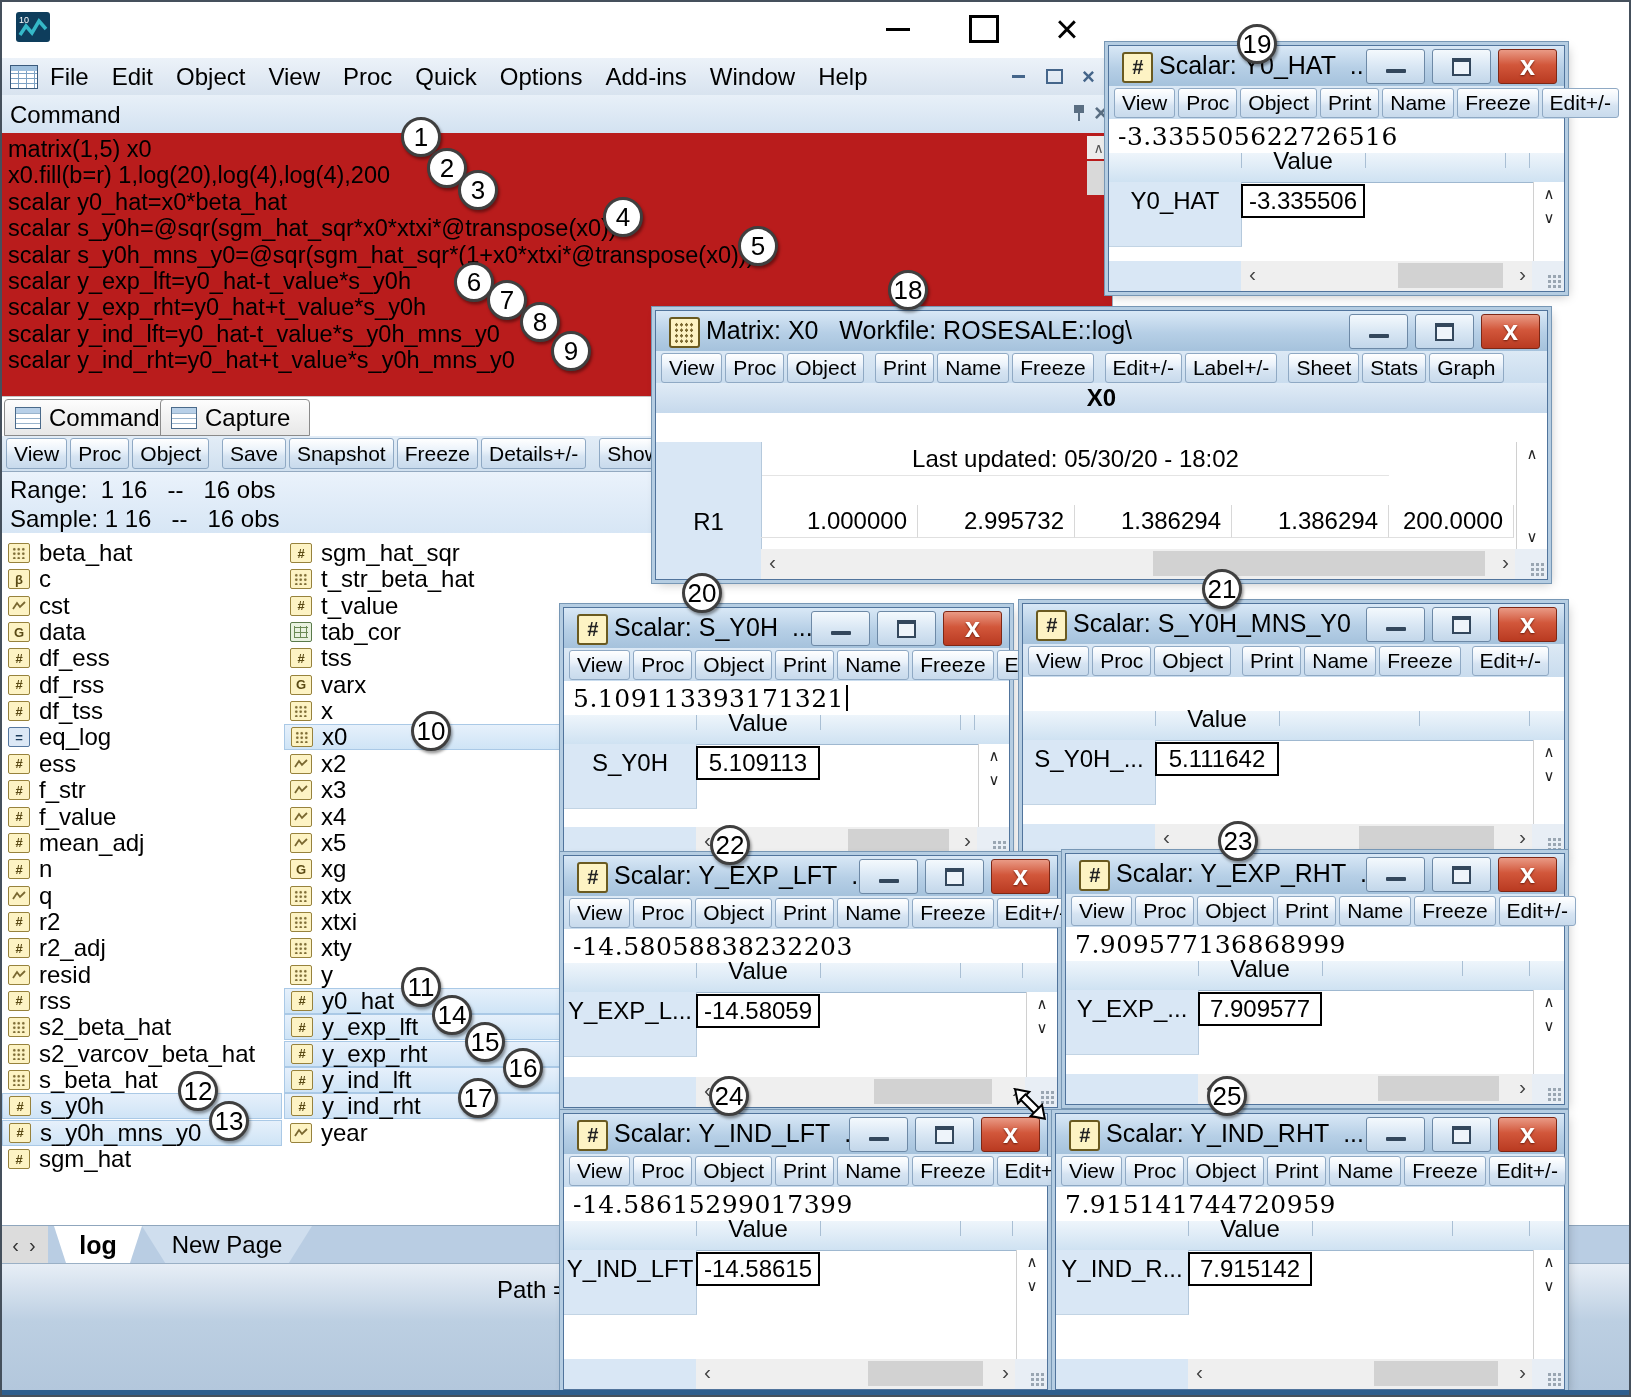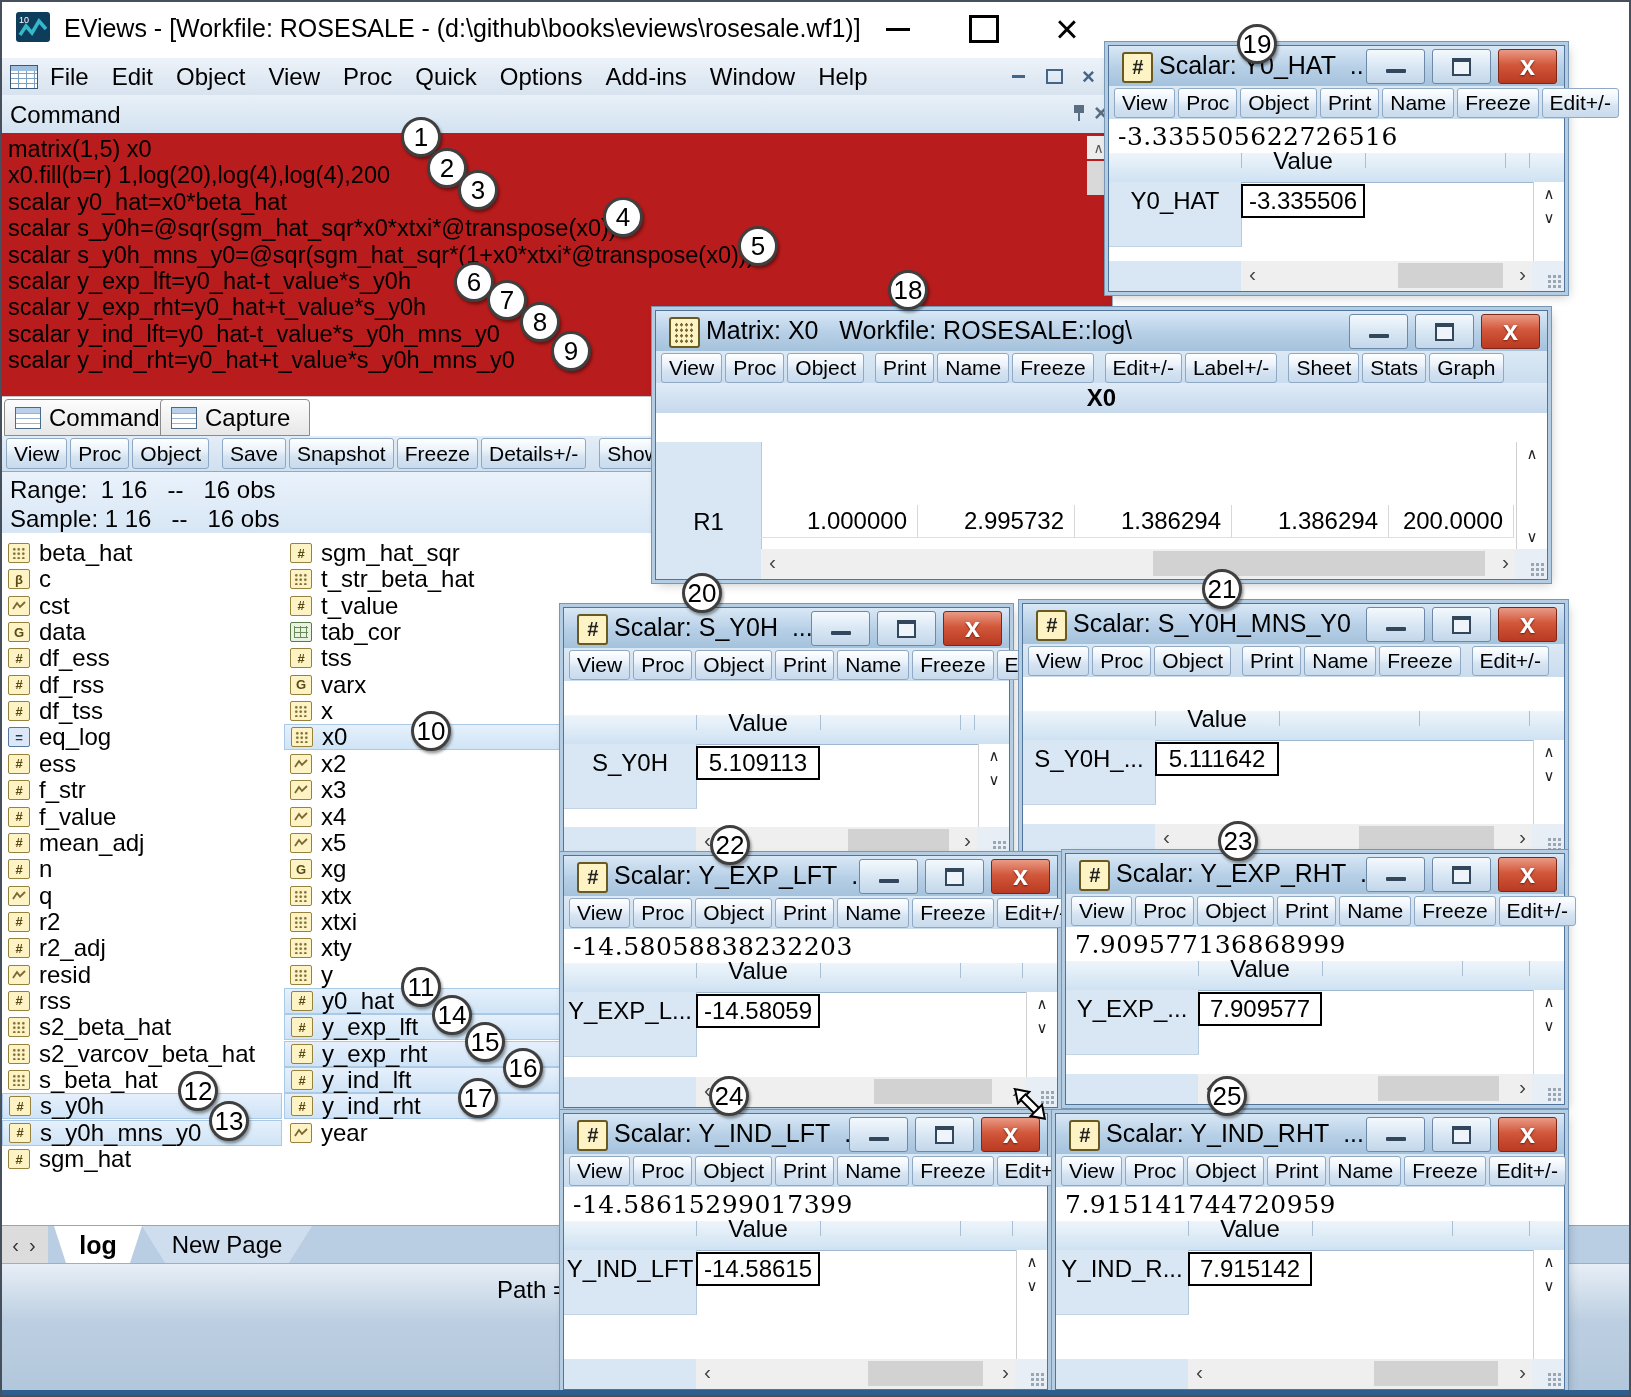--- a/index.html
+++ b/index.html
@@ -140,21 +140,20 @@
 <body>
 
 <div id="titlebar">
   <span id="logo">
     <svg width="34" height="30">
         <rect x="0" y="0" width="34" height="30" rx="3" fill="#0e3d5c"></rect>
       <text x="3" y="11" font-size="9" fill="#fff" font-family="Liberation Sans,sans-serif">10</text>
       <polyline points="4,23 10,14 16,21 23,9 30,17" stroke="#35b8c8" stroke-width="3.5" fill="none"></polyline>
       </svg>
   </span>
-  <span id="app-title">EViews - [Workfile: ROSESALE - (d:\github\books\eviews\rosesale.wf1)]</span>
   <span class="cap-btn" id="btn-min-main">
       <i></i>
     </span>
   <span class="cap-btn" id="btn-max-main">
       <i></i>
     </span>
   <span class="cap-btn" id="btn-close-main">×</span>
 </div>
 
 <div id="menubar">
@@ -488,20 +487,21 @@
       <span class="tgap" style="width:8px"></span>
       <span class="tbtn">Edit+/-</span>
       <span class="tbtn">Label+/-</span>
       <span class="tgap" style="width:8px"></span>
       <span class="tbtn">Sheet</span>
       <span class="tbtn">Stats</span>
       <span class="tbtn">Graph</span>
     </div>
   <div id="mx-caption">X0</div>
   <div id="mx-grid">
+    <div id="mx-note">Last updated: 05/30/20 - 18:02</div>
     <div class="mx-rowhdr" style="top:29px;height:33px"></div>
     <div class="mx-rowhdr" style="top:62px;height:30px"></div>
     <div class="mx-rowhdr" style="top:92px;height:33px">R1</div>
     <div class="mx-rowhdr" style="top:125px;height:13px"></div>
     <div id="mx-cells">
         <div class="mx-cell" style="left:105px;width:157px;top:92px;height:33px;border-bottom:1px solid #e0e0e0">1.000000</div>
         <div class="mx-cell" style="left:262px;width:157px;top:92px;height:33px;border-bottom:1px solid #e0e0e0">2.995732</div>
         <div class="mx-cell" style="left:419px;width:157px;top:92px;height:33px;border-bottom:1px solid #e0e0e0">1.386294</div>
         <div class="mx-cell" style="left:576px;width:157px;top:92px;height:33px;border-bottom:1px solid #e0e0e0">1.386294</div>
         <div class="mx-cell" style="left:733px;width:125px;top:92px;height:33px;border-bottom:1px solid #e0e0e0">200.0000</div>
@@ -594,20 +594,24 @@
     <div class="w-toolbar">
         <span class="tbtn">View</span>
         <span class="tbtn">Proc</span>
         <span class="tbtn">Object</span>
         <span class="tgap" style="width:8px"></span>
         <span class="tbtn">Print</span>
         <span class="tbtn">Name</span>
         <span class="tbtn">Freeze</span>
         <span class="tgap" style="width:8px"></span>
         <span class="tbtn">Edit+/-</span>
+      </div>
+    <div class="w-edit">
+        <span>5.109113393171321</span>
+        <span class="caret"></span>
       </div>
     <div class="w-grid">
       <div class="ghead">
         <div class="gc" style="left:0;width:132px"></div>
         <div class="gc" style="left:132px;width:124px">Value</div>
         <div class="gc" style="left:256px;width:140px"></div>
         <div class="gc" style="left:396px;right:34px;width:auto"></div>
         <div class="gc" style="right:0;width:33px;border-right:none"></div>
       </div>
       <div class="rowhdr" style="top:29px;height:38px">S_Y0H</div>

